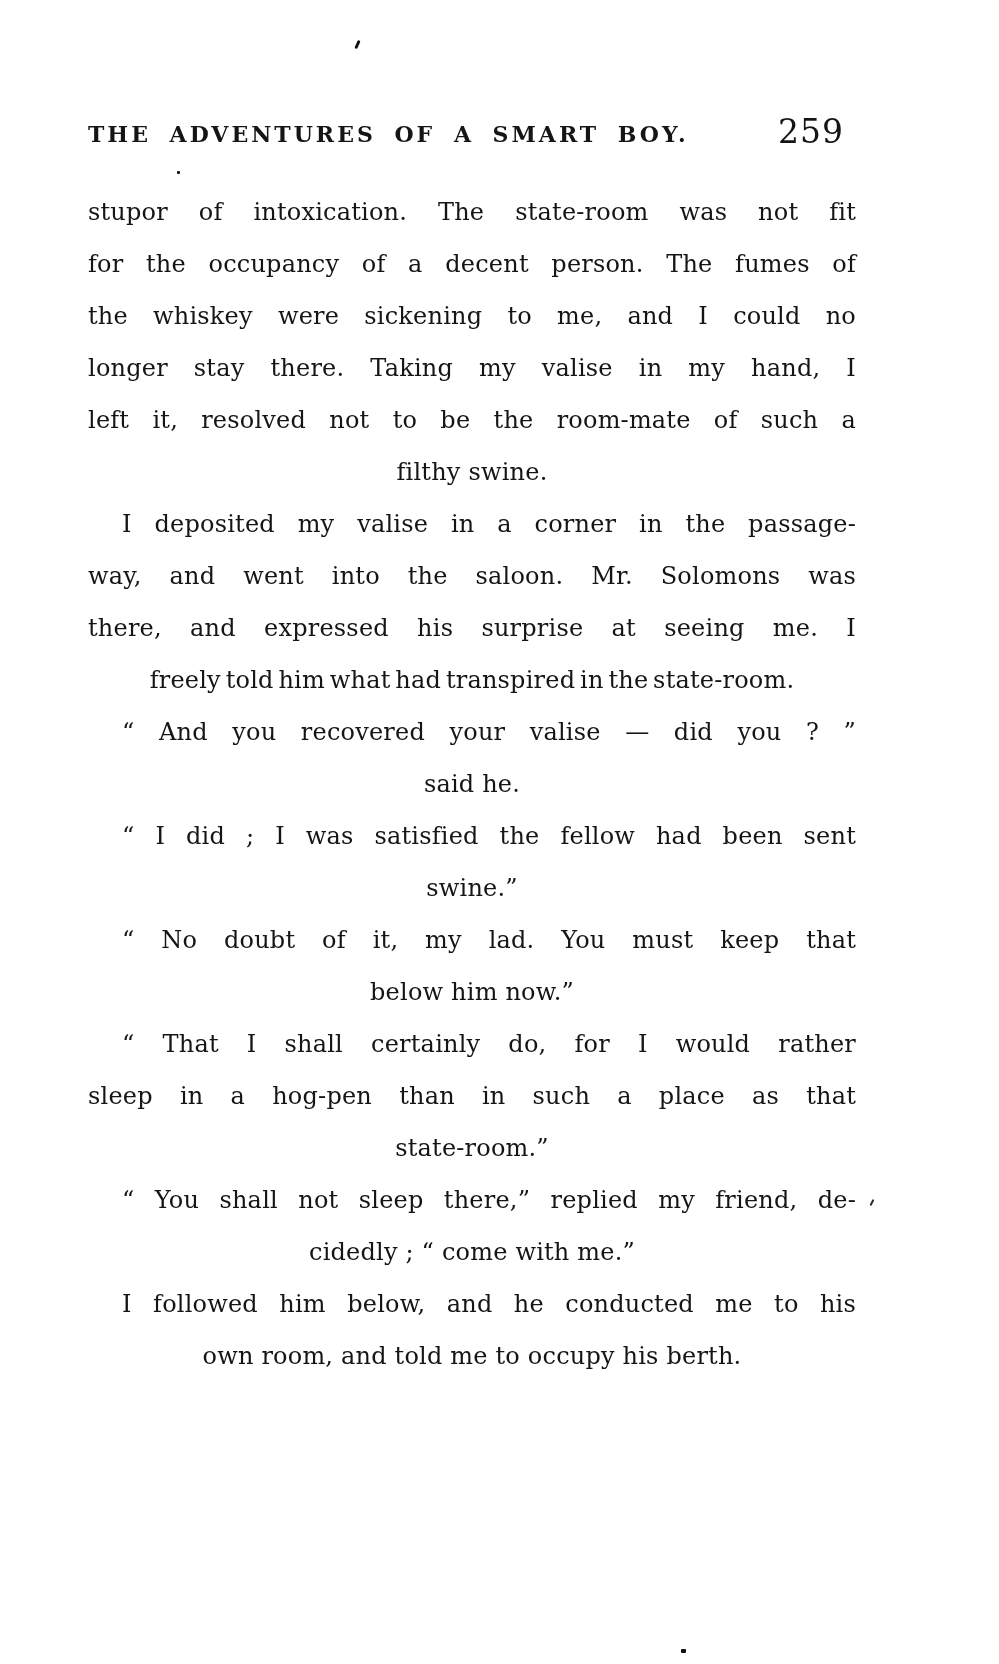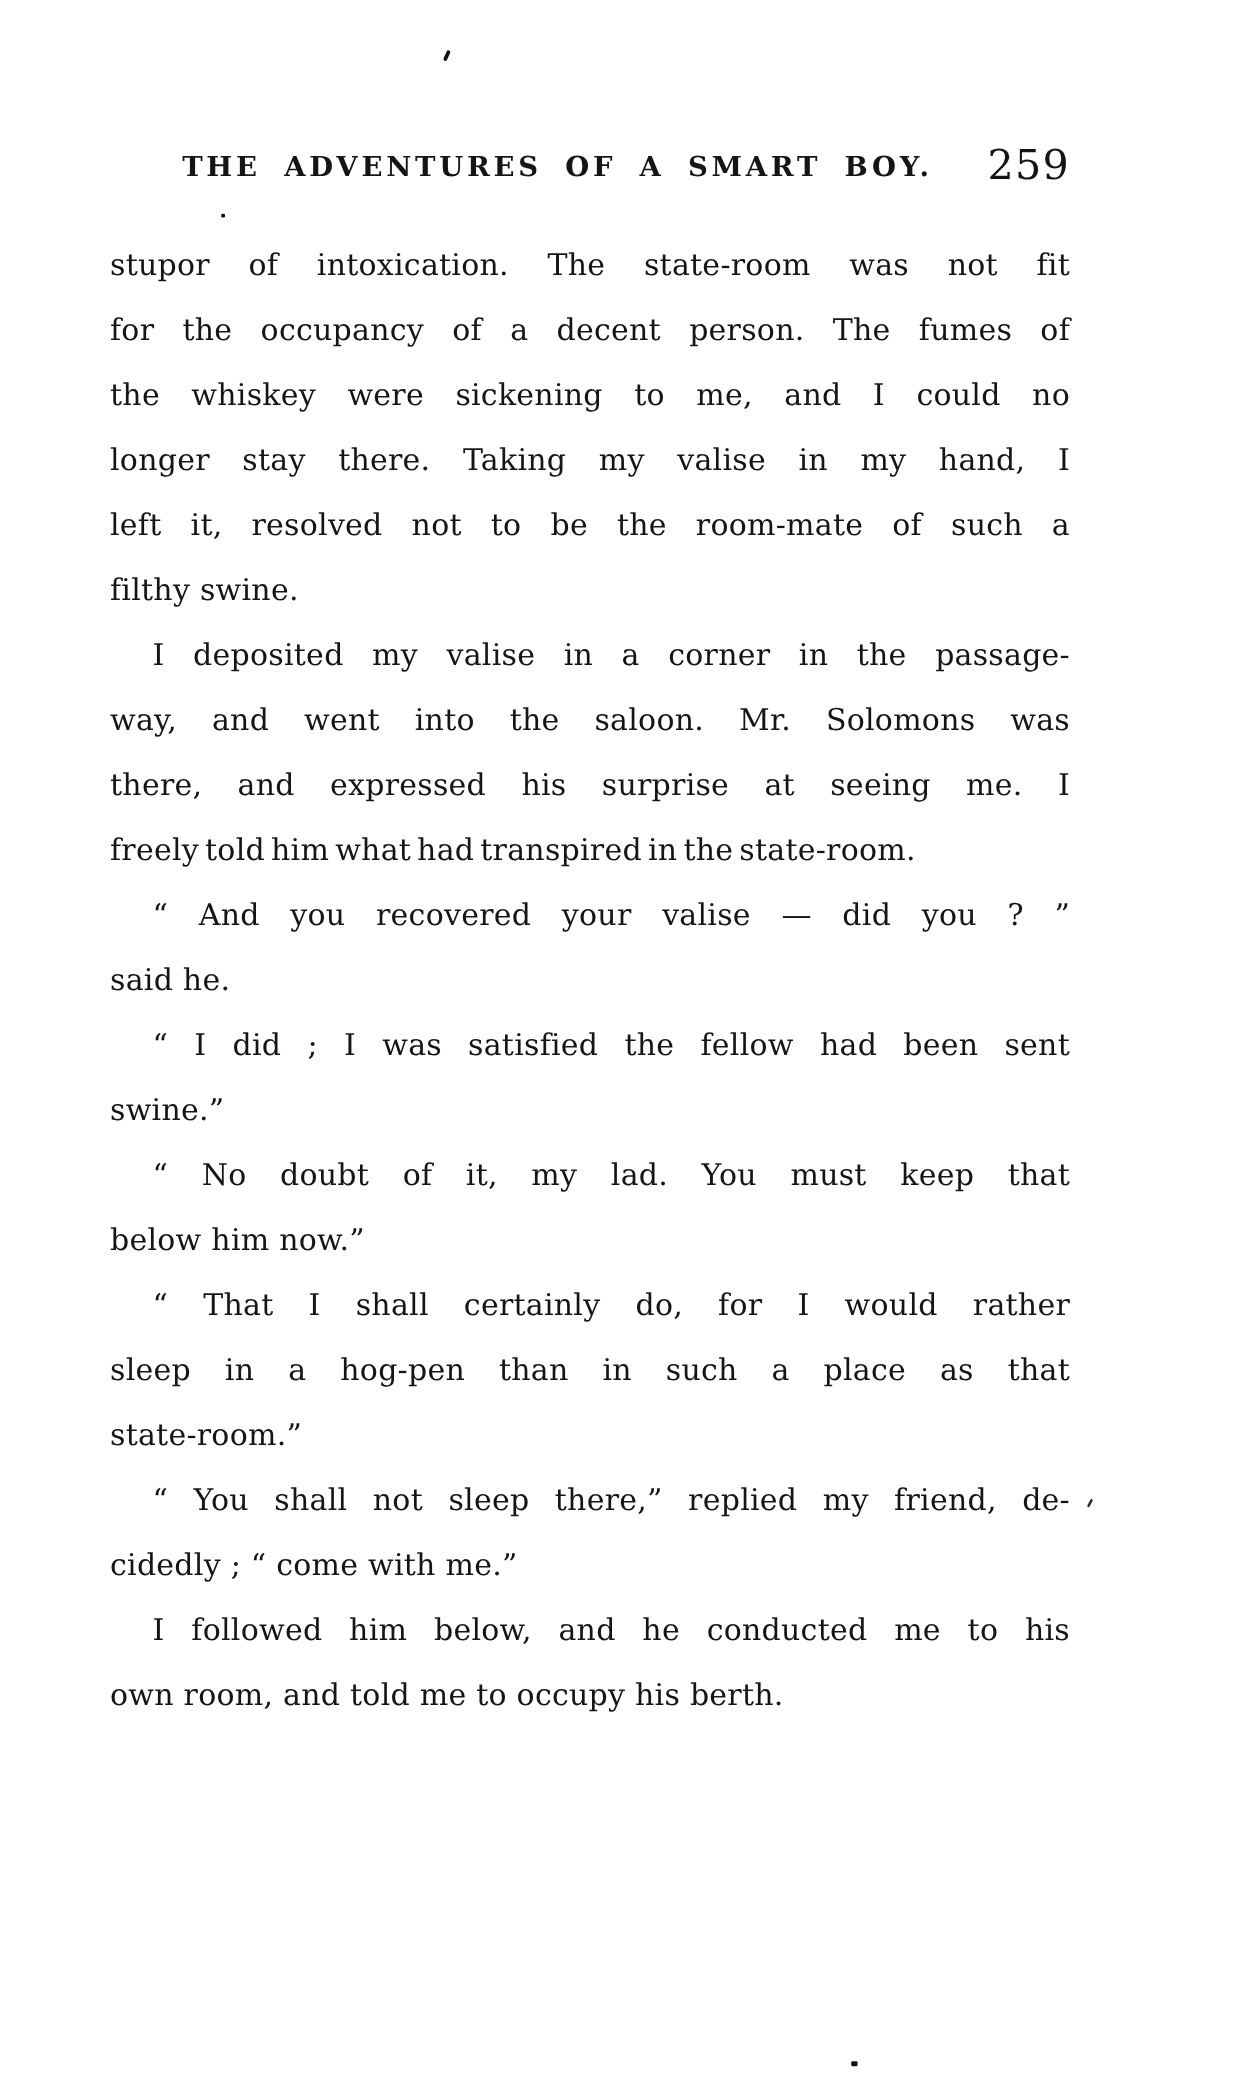--- a/index.html
+++ b/index.html
@@ -22,30 +22,29 @@
     left: 88px;
     top: 118px;
     width: 768px;
     height: 34px;
   }
   .head-title {
     position: absolute;
     left: 0;
     right: 52px;
     top: 3px;
-    text-align: center;
     font-weight: bold;
     font-size: 22px;
     letter-spacing: 3px;
     word-spacing: 8px;
     white-space: nowrap;
   }
   .head-page {
     position: absolute;
-    right: 0;
+    right: 12px;
     top: -6px;
     font-size: 33px;
     letter-spacing: 1px;
   }
   
   .body-text {
     position: absolute;
     left: 88px;
     top: 186px;
     width: 768px;
@@ -57,21 +56,21 @@
     font-size: 24px;
     white-space: nowrap;
     letter-spacing: 0.2px;
   }
   .j {
     white-space: normal;
     text-align: justify;
     text-align-last: justify;
   }
   .indent { text-indent: 34px; }
-  .last { text-align: left; }
+  .last { text-align: center; }
   .tight { word-spacing: -3px; }
   
   .speck {
     position: absolute;
     background: #111;
     border-radius: 1px;
   }
   .speck-tick {
     width: 3px;
     height: 9px;

